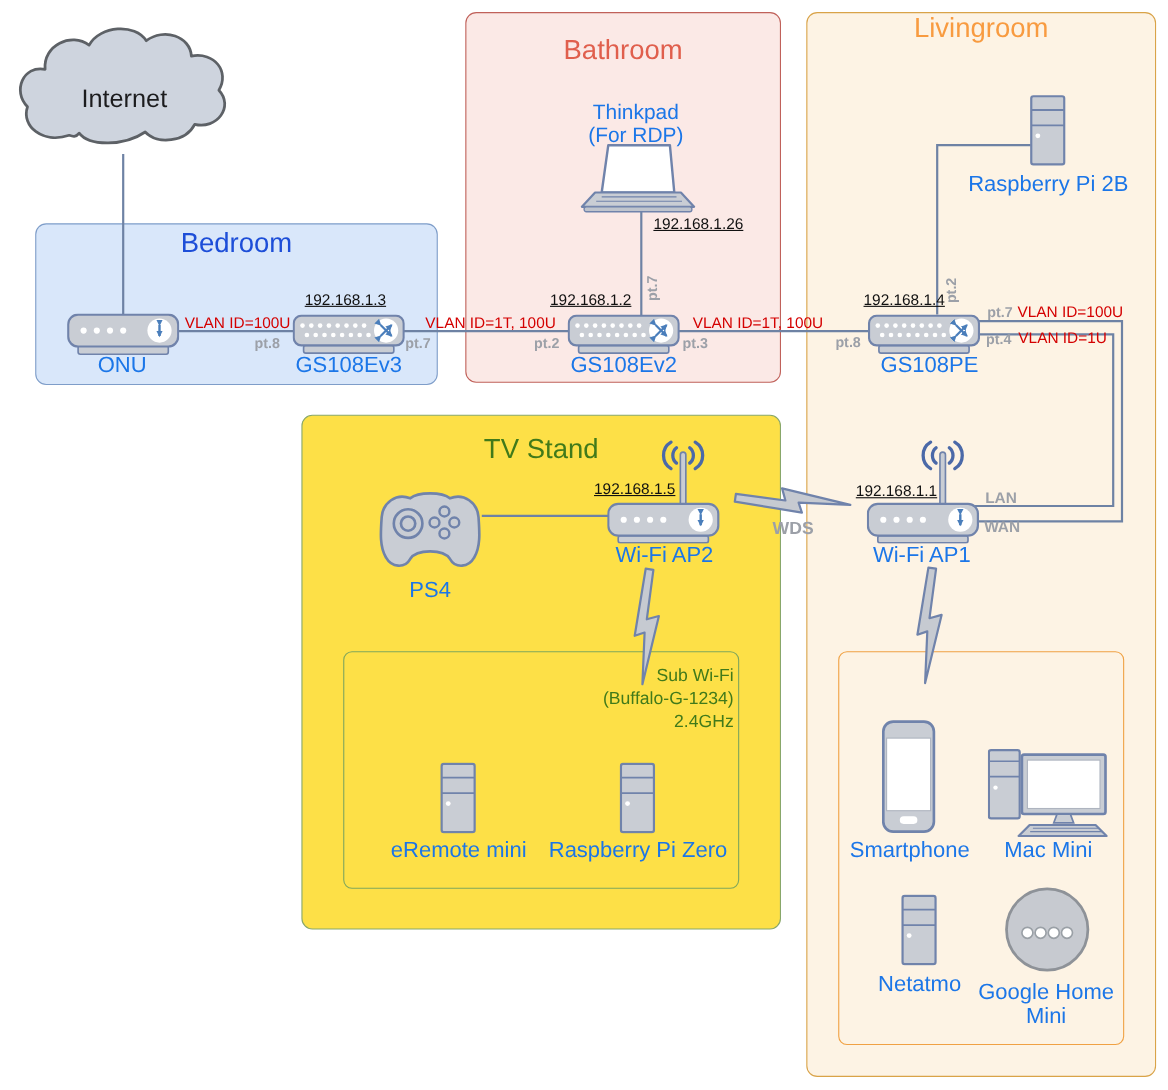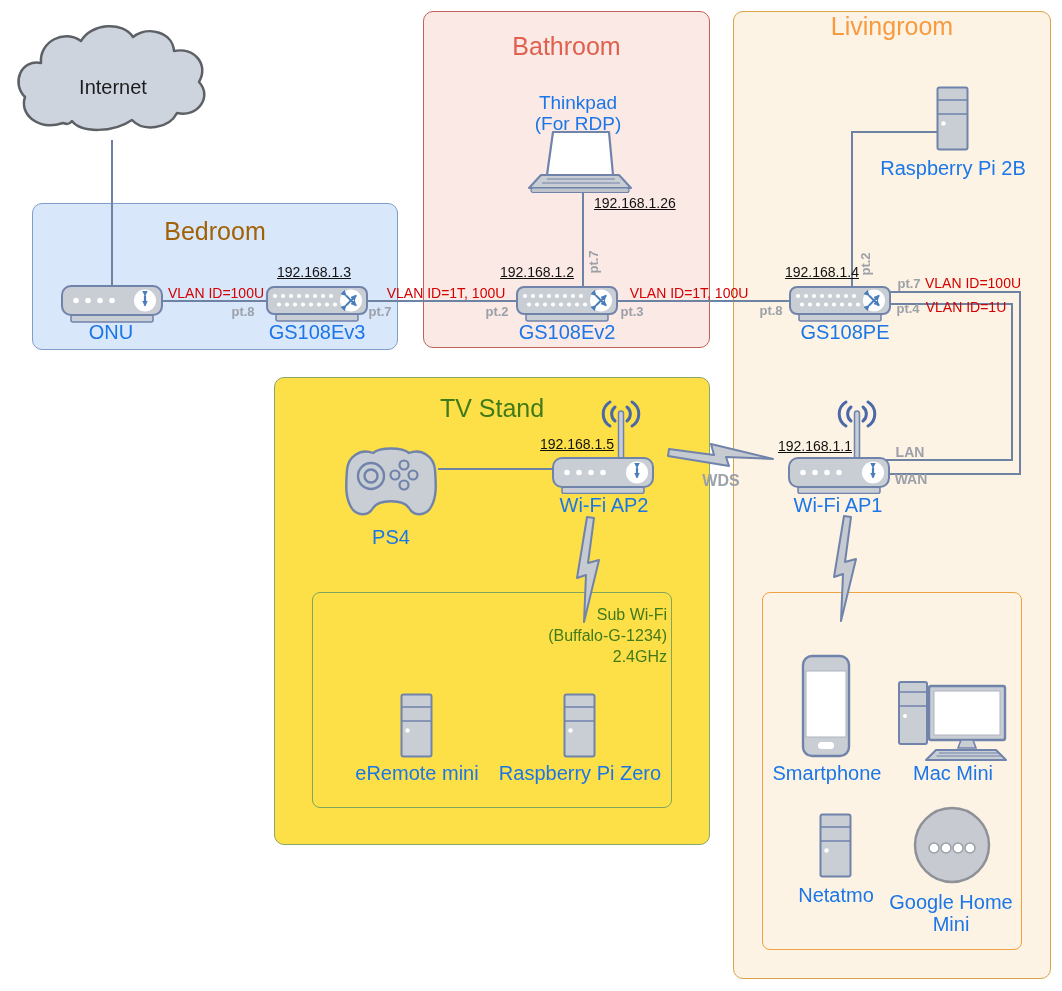--- a/index.html
+++ b/index.html
@@ -1,21 +1,21 @@
 <!DOCTYPE html>
 <html><head>
 <meta charset="utf-8">
 <style>
   html,body{margin:0;padding:0;background:#fff;}
   .canvas{position:relative;width:1062px;height:991px;background:#ffffff;
           font-family:"Liberation Sans",sans-serif;overflow:hidden;}
   .box{position:absolute;box-sizing:border-box;border-radius:10px;}
   .box-title{text-align:center;font-size:25px;}
   .bedroom{left:32px;top:203px;width:366px;height:147px;background:#d9e7fa;border:1.5px solid #7e9dc9;}
-  .bedroom .box-title{color:#a16207;padding-top:13px;}
+  .bedroom .box-title{color:#1d4ed8;padding-top:3px;}
   .bathroom{left:423px;top:11px;width:287px;height:337px;background:#fbe9e6;border:1.5px solid #c0615a;}
   .bathroom .box-title{color:#e05f4d;padding-top:20px;}
   .livingroom{left:733px;top:11px;width:318px;height:968px;background:#fdf3e4;border:1.5px solid #d9a348;}
   .livingroom .box-title{color:#f89b40;}
   .tvstand{left:274px;top:377px;width:436px;height:468px;background:#fde047;border:1.5px solid #88a76a;}
   .tvstand .box-title{color:#417a1a;padding-top:16px;}
   .subwifi{left:312px;top:592px;width:360px;height:216px;background:transparent;border:1px solid #7fa65c;border-radius:8px;}
   .mainwifi{left:762px;top:592px;width:260px;height:358px;background:transparent;border:1px solid #f0a143;border-radius:8px;}
   .lbl{position:absolute;white-space:nowrap;}
   .cx{transform:translateX(-50%);}
@@ -277,21 +277,21 @@
   <svg class="icon" style="left:912px;top:805px" width="80" height="80" viewBox="0 0 80 80">
     <circle cx="40" cy="40" r="37" fill="#c7cad0" stroke="#8e9298" stroke-width="2.5"></circle>
     <g fill="#fff" stroke="#9aa0a6" stroke-width="1.5">
       <circle cx="22" cy="43" r="5"></circle>
         <circle cx="34" cy="43" r="5"></circle>
       <circle cx="46" cy="43" r="5"></circle>
         <circle cx="58" cy="43" r="5"></circle>
     </g>
   </svg>
 
-  <div class="lbl cx" style="left:113px;top:76px;font-size:20px;color:#1c1c1e">Internet</div>
+  <div class="lbl cx" style="left:113px;top:76px;font-size:23px;color:#1c1c1e">Internet</div>
 
   <div class="lbl cx dev" style="left:111px;top:321px">ONU</div>
   <div class="lbl cx dev" style="left:317px;top:321px">GS108Ev3</div>
   <div class="lbl cx dev" style="left:567px;top:321px">GS108Ev2</div>
   <div class="lbl cx dev" style="left:845px;top:321px">GS108PE</div>
   <div class="lbl cx dev" style="left:604px;top:494px">Wi-Fi AP2</div>
   <div class="lbl cx dev" style="left:838px;top:494px">Wi-Fi AP1</div>
   <div class="lbl cx dev" style="left:391px;top:526px">PS4</div>
   <div class="lbl cx dev" style="left:953px;top:157px">Raspberry Pi 2B</div>
   <div class="lbl cx dev" style="left:417px;top:762px">eRemote mini</div>

